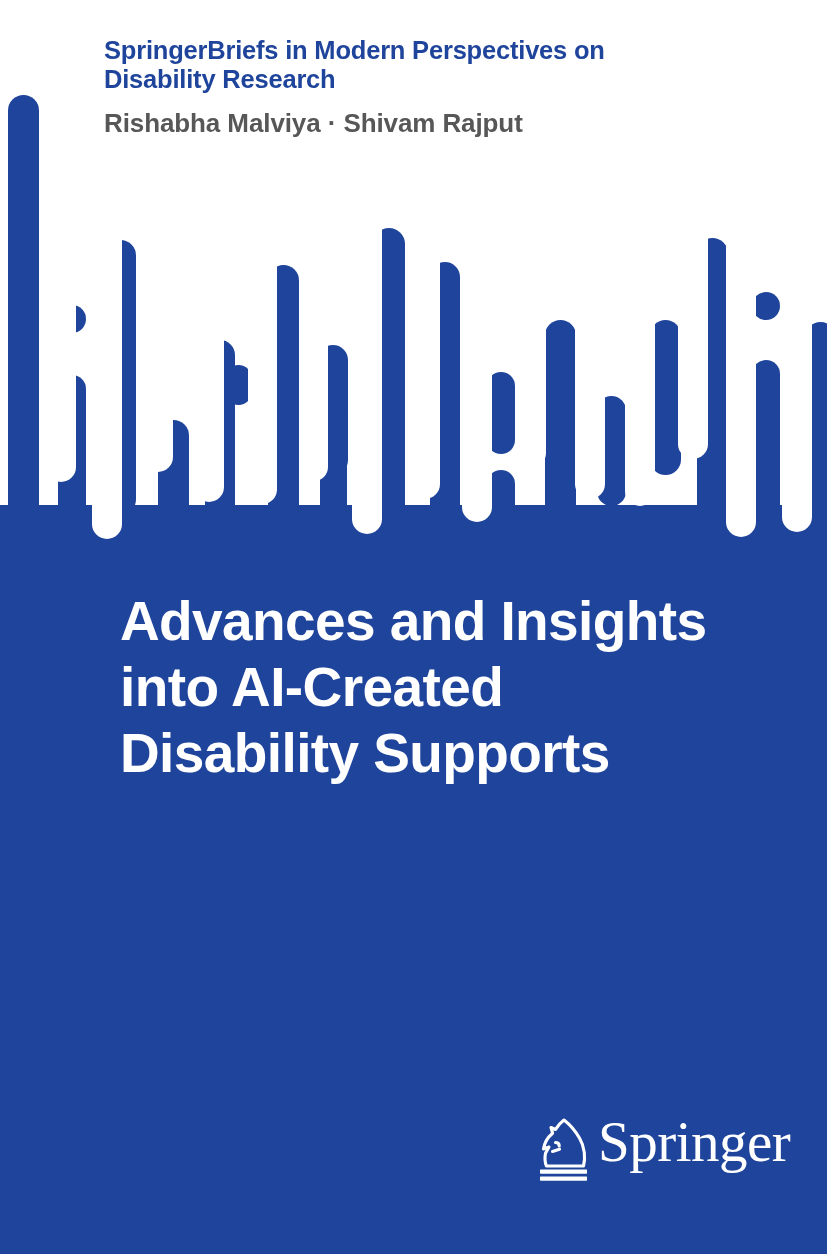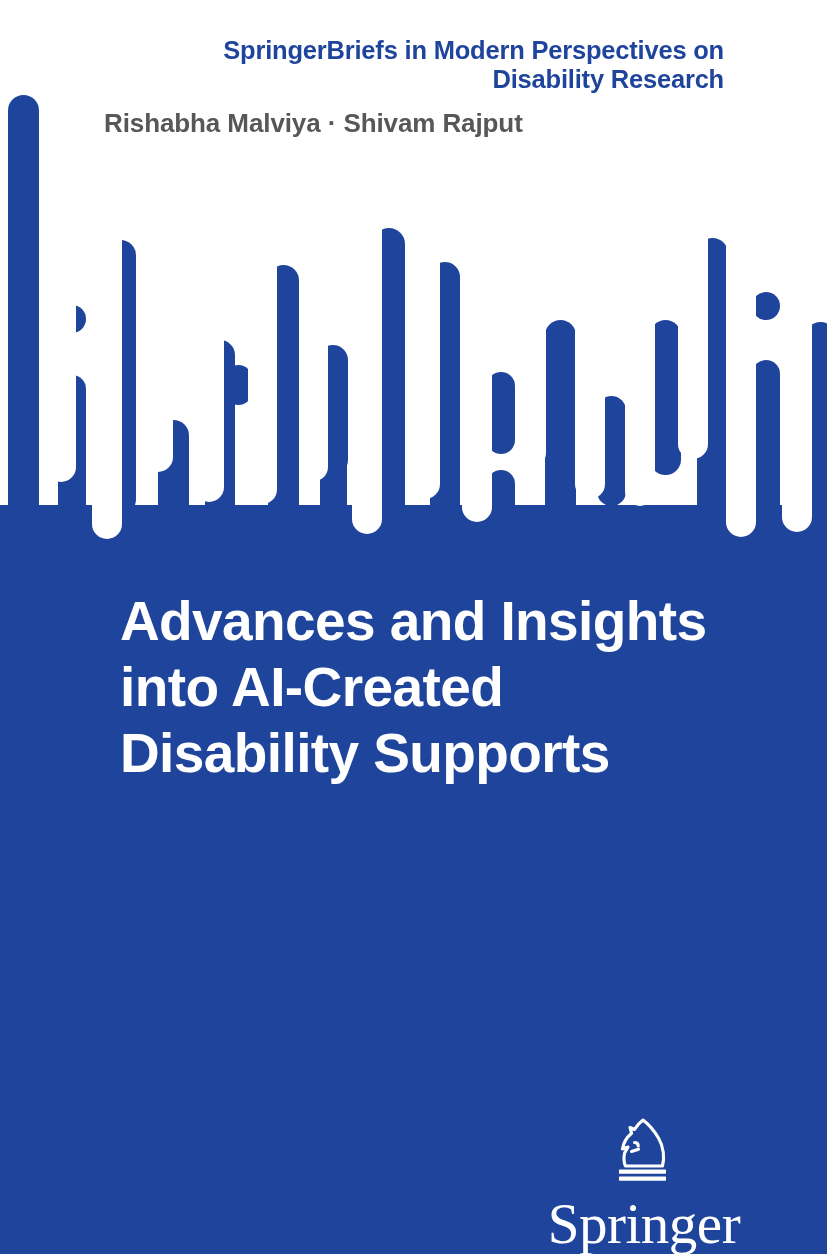--- a/index.html
+++ b/index.html
@@ -28,21 +28,20 @@
     z-index: 40;
   }
   #series-title {
     font-size: 25.5px;
     font-weight: bold;
     line-height: 1.13;
     color: #1F449B;
     letter-spacing: -0.2px;
     margin: 0;
     white-space: pre-line;
-    text-align: right;
   }
   #authors {
     font-size: 26px;
     font-weight: bold;
     color: #575757;
     letter-spacing: -0.1px;
     margin: 14px 0 0 0;
   }
 
   
@@ -75,23 +74,22 @@
 
   
   #springer-logo {
     position: absolute;
     left: 534px;
     top: 1114px;
     width: 220px;
     height: 80px;
     z-index: 40;
     display: flex;
-    align-items: center;
-    gap: 10px;
-    flex-direction: column;
+    align-items: flex-start;
+    gap: 2px;
   }
   #logo-mark {
     width: 62px;
     height: 72px;
     flex: 0 0 auto;
   }
   #logo-word {
     font-family: "Liberation Serif", serif;
     font-size: 57px;
     line-height: 0.98;

